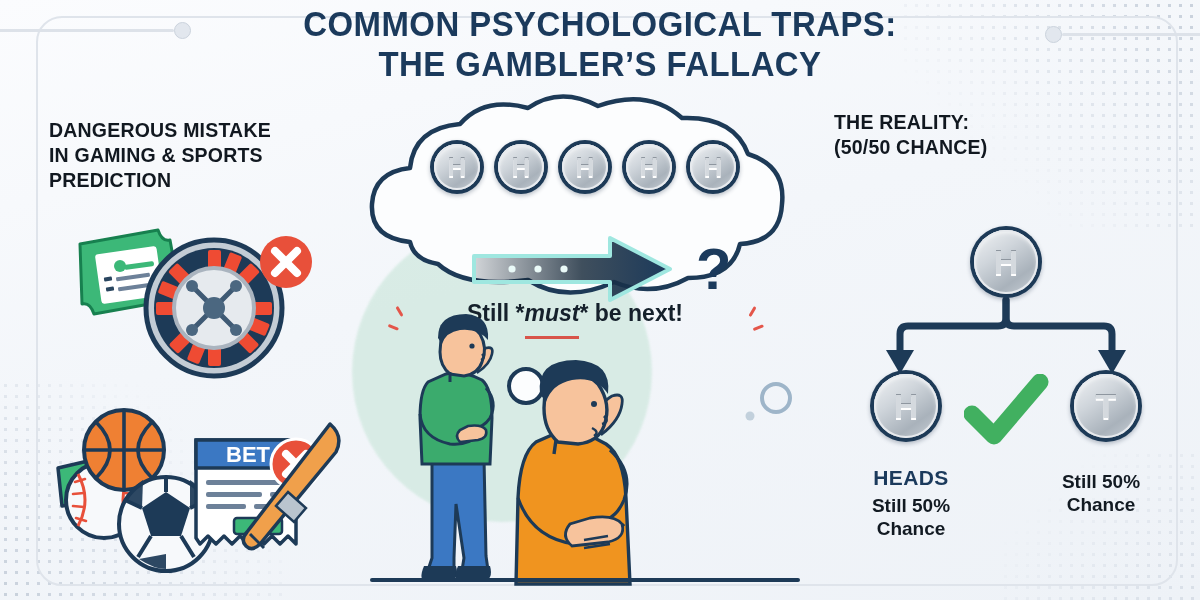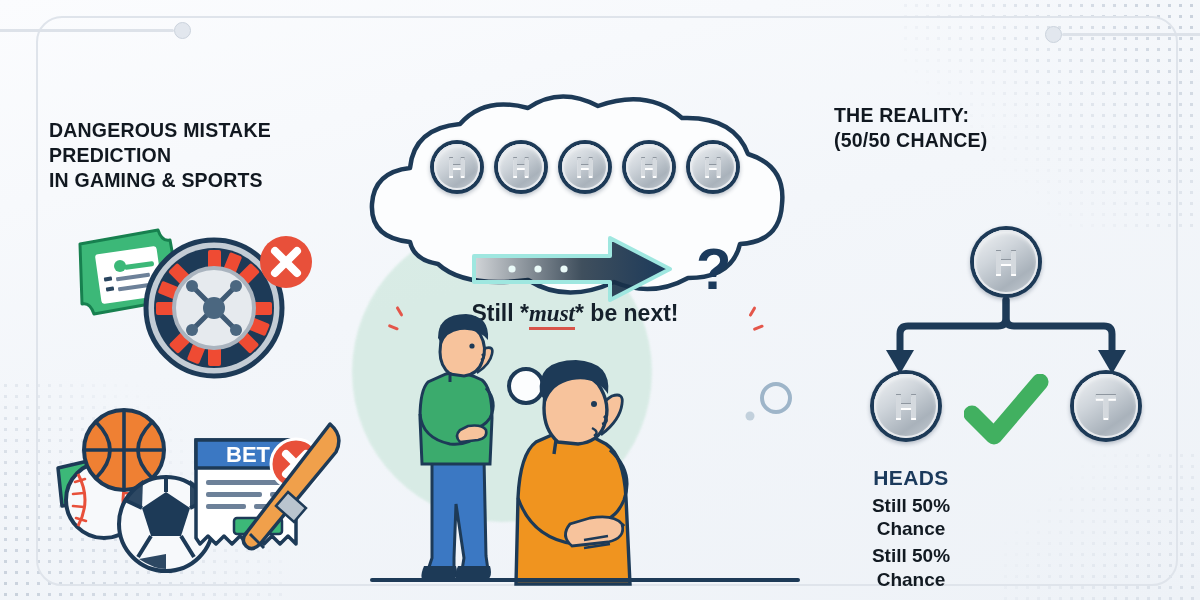--- a/index.html
+++ b/index.html
@@ -100,21 +100,21 @@
     position: absolute;
     text-align: left;
     color: #111820;
     font-weight: 700;
     font-size: 19.5px;
     line-height: 1.28;
     letter-spacing: .2px;
     margin-left: 11px;
   }
   .side-head.left  { left: 38px;  top: 118px; width: 340px; }
-  .side-head.right { right: 26px; top: 103px; width: 340px; }
+  .side-head.right { right: 26px; top: 110px; width: 340px; }
 
   
   .bubble-wrap { position: absolute; left: 352px; top: 92px; width: 446px; height: 250px; }
   .bubble-svg { position: absolute; inset: 0; width: 100%; height: 100%; overflow: visible; }
 
   .coin-row {
     position: absolute; left: 78px; top: 48px;
     display: flex; gap: 10px;
   }
 
@@ -159,22 +159,21 @@
     position: absolute; left: 0; right: 0; top: 208px;
     text-align: center;
     color: #15202b;
     font-size: 23px;
     font-weight: 700;
     white-space: nowrap;
   }
   .bubble-text .must {
     font-style: italic;
     border-bottom: 3px solid #d8544a;
-    padding-bottom: 1px;
-    font-family: Liberation Serif, serif;
+    padding-bottom: 10px;
   }
   .excl { position: absolute; width: 2.6px; height: 11px; background: #e4564a; border-radius: 2px; }
 
   
   .person { position: absolute; }
   .p-green { left: 398px; top: 308px; }
   .p-orange { left: 498px; top: 358px; }
 
   
   .left-art-1 { position: absolute; left: 62px; top: 222px; }
@@ -184,21 +183,21 @@
   .tree { position: absolute; left: 836px; top: 222px; width: 340px; height: 250px; }
   .tree .node { position: absolute; }
   .tree .node.root { left: 134px; top: 4px; }
   .tree .node.leafL { left: 34px; top: 148px; }
   .tree .node.leafR { left: 234px; top: 148px; }
   .tree-svg { position: absolute; inset: 0; width: 100%; height: 100%; }
   .check { position: absolute; left: 128px; top: 152px; }
 
   .outcome-labels {
     position: absolute; left: 836px; top: 466px; width: 340px;
-    display: flex; justify-content: space-between; flex-direction: column;
+    display: flex; justify-content: space-between;
   }
   .outcome { width: 150px; text-align: center; }
   .outcome .name {
     color: #1b3a5c; font-weight: 700; font-size: 21px; letter-spacing: .4px;
   }
   .outcome .sub {
     color: #121a22; font-weight: 700; font-size: 19px; line-height: 1.22; margin-top: 4px;
   }
 </style>
 </head>
@@ -216,25 +215,29 @@
     <div class="stem"></div>
     <div class="knob"></div>
   </div>
   <div class="pin right">
     <div class="stem"></div>
     <div class="knob"></div>
   </div>
 
   <div class="mint-circle"></div>
 
+  <div class="title-block">
+    <div class="title-line">COMMON PSYCHOLOGICAL TRAPS:</div>
+    <div class="title-line">THE GAMBLER’S FALLACY</div>
+  </div>
 
   <div class="side-head left">
     <div>DANGEROUS MISTAKE</div>
+    <div>IN GAMING &amp; SPORTS</div>
     <div>PREDICTION</div>
-    <div>IN GAMING &amp; SPORTS</div>
   </div>
 
   <div class="side-head right">
     <div>THE REALITY:</div>
     <div>(50/50 CHANCE)</div>
   </div>
 
   <div class="left-art-1">
     <svg width="260" height="170" viewBox="0 0 260 170">
       <g>

